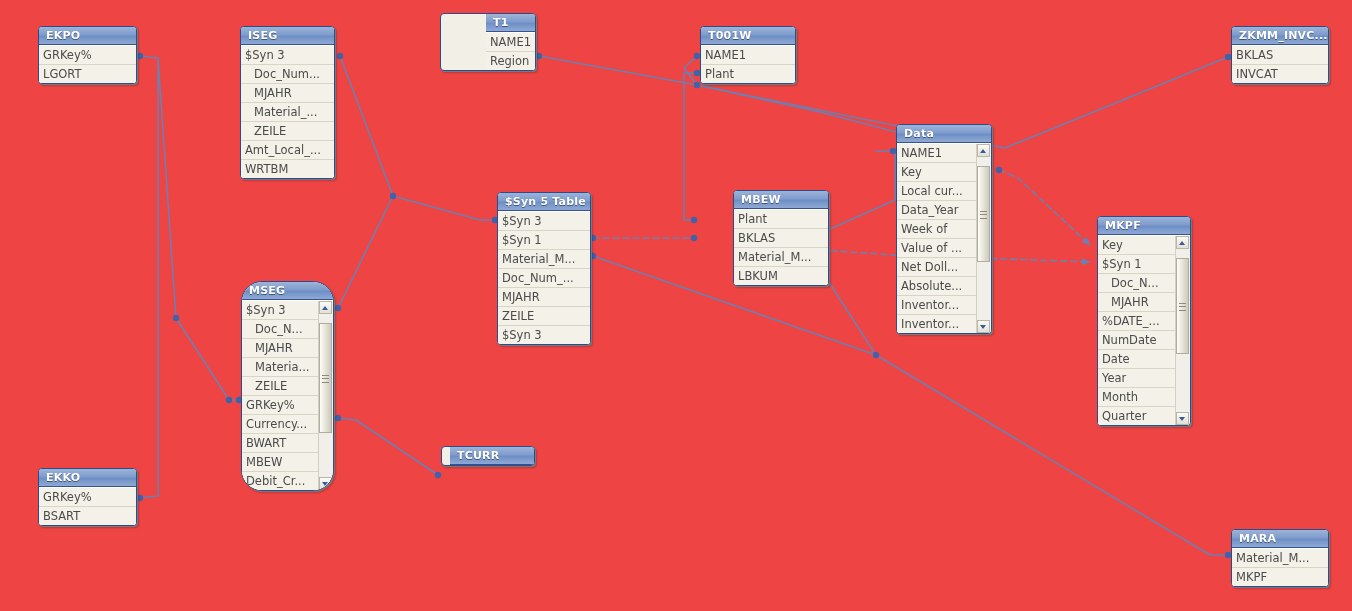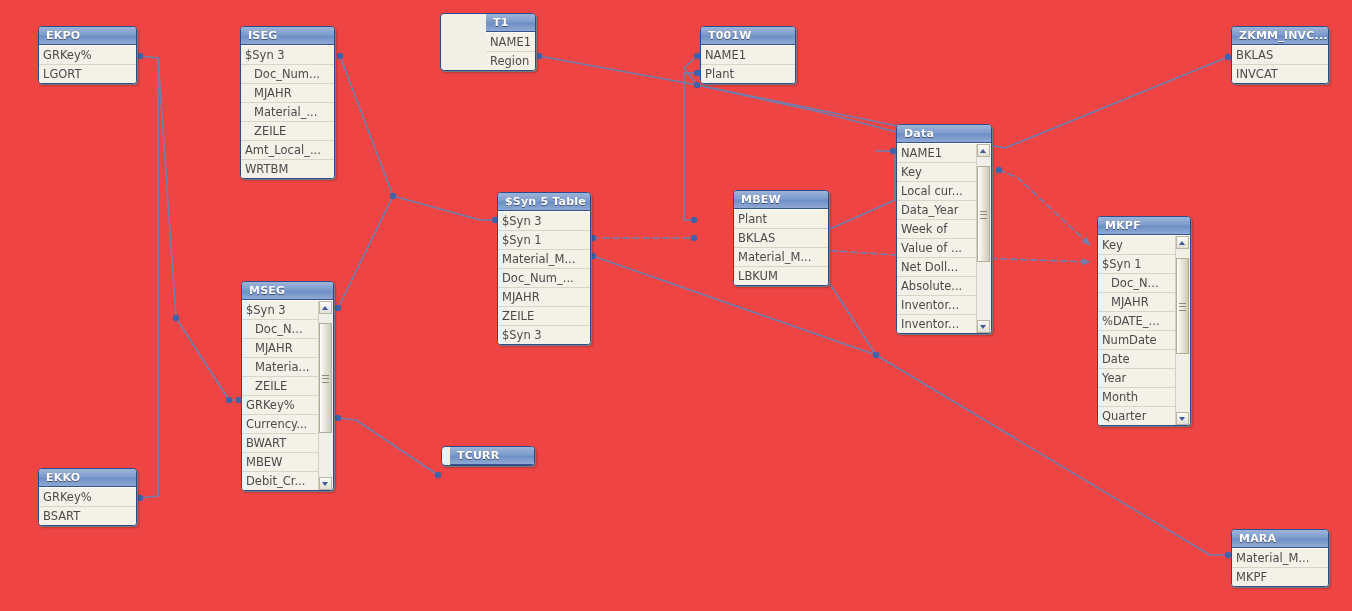--- a/index.html
+++ b/index.html
@@ -309,21 +309,21 @@
             </div>
             <div class="sb-arrow down">
               <i></i>
             </div>
             <div class="sb-thumb" style="top: 22px; height: 96px;">
               <div class="sb-grip"></div>
             </div>
           </div>
         </div>
       </div>
-      <div class="tbl" style="left: 241px; top: 281px; width: 93px;">
+      <div class="tbl" style="left: 241px; top: 281px; width: 93px; border-radius: 21px;">
         <div class="tbl-title">MSEG</div>
         <div class="tbl-body">
           <ul class="fields" style="margin-right: 14px;">
             <li class="fld">$Syn 3</li>
             <li class="fld sub">Doc_N...</li>
             <li class="fld sub">MJAHR</li>
             <li class="fld sub">Materia...</li>
             <li class="fld sub">ZEILE</li>
             <li class="fld">GRKey%</li>
             <li class="fld">Currency...</li>

